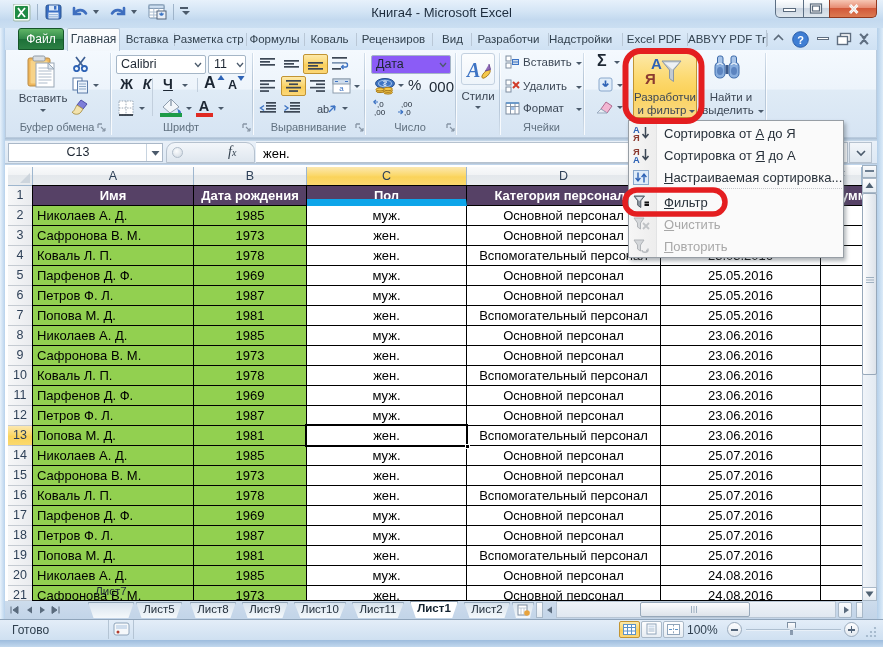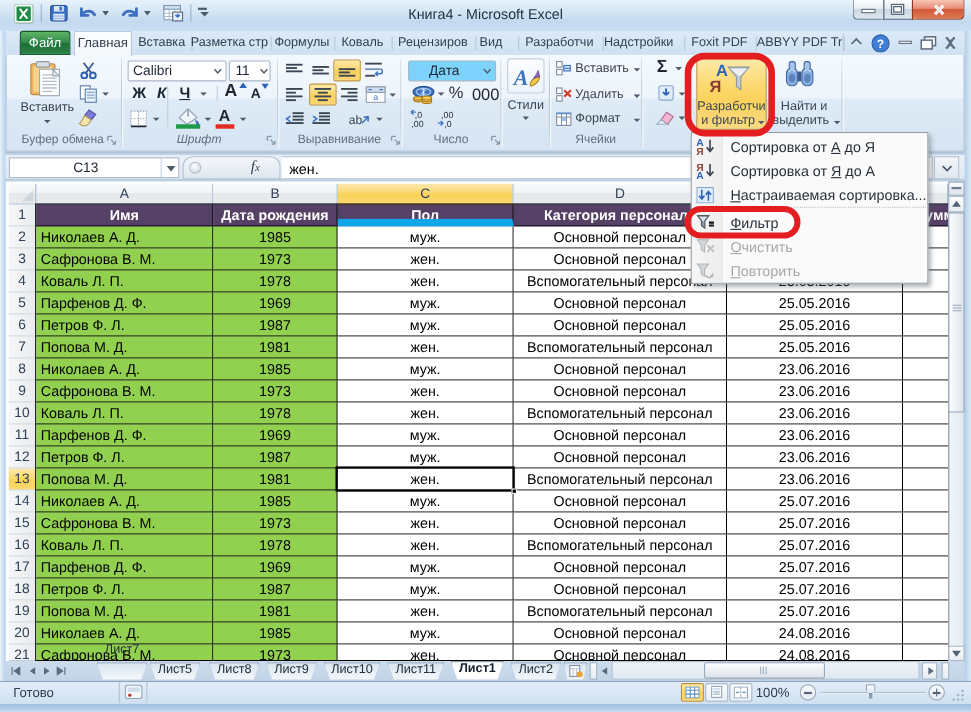--- a/index.html
+++ b/index.html
@@ -71,27 +71,27 @@
 <div class="abs" style="left:122px;top:29px;width:50px;height:21px;color:#33424f;font-size:11.5px;text-align:center;line-height:20px;">Вставка</div>
 <div class="abs" style="left:174px;top:33px;width:1px;height:13px;background:#b9c7d6;"></div>
 <div class="abs" style="left:173px;top:29px;width:71px;height:21px;color:#33424f;font-size:11.5px;text-align:center;line-height:20px;">Разметка стр</div>
 <div class="abs" style="left:246px;top:33px;width:1px;height:13px;background:#b9c7d6;"></div>
 <div class="abs" style="left:247px;top:29px;width:55px;height:21px;color:#33424f;font-size:11.5px;text-align:center;line-height:20px;">Формулы</div>
 <div class="abs" style="left:304px;top:33px;width:1px;height:13px;background:#b9c7d6;"></div>
 <div class="abs" style="left:305px;top:29px;width:49px;height:21px;color:#33424f;font-size:11.5px;text-align:center;line-height:20px;">Коваль</div>
 <div class="abs" style="left:356px;top:33px;width:1px;height:13px;background:#b9c7d6;"></div>
 <div class="abs" style="left:357px;top:29px;width:73px;height:21px;color:#33424f;font-size:11.5px;text-align:center;line-height:20px;">Рецензиров</div>
 <div class="abs" style="left:432px;top:33px;width:1px;height:13px;background:#b9c7d6;"></div>
-<div class="abs" style="left:436px;top:29px;width:33px;height:21px;color:#33424f;font-size:11.5px;text-align:left;line-height:20px;">Вид</div>
+<div class="abs" style="left:436px;top:29px;width:33px;height:21px;color:#33424f;font-size:11.5px;text-align:center;line-height:20px;">Вид</div>
 <div class="abs" style="left:471px;top:33px;width:1px;height:13px;background:#b9c7d6;"></div>
 <div class="abs" style="left:471px;top:29px;width:75px;height:21px;color:#33424f;font-size:11.5px;text-align:center;line-height:20px;">Разработчи</div>
 <div class="abs" style="left:548px;top:33px;width:1px;height:13px;background:#b9c7d6;"></div>
 <div class="abs" style="left:549px;top:29px;width:71px;height:21px;color:#33424f;font-size:11.5px;text-align:left;line-height:20px;">Надстройки</div>
 <div class="abs" style="left:622px;top:33px;width:1px;height:13px;background:#b9c7d6;"></div>
-<div class="abs" style="left:623px;top:29px;width:62px;height:21px;color:#33424f;font-size:11.5px;text-align:center;line-height:20px;">Foxit PDF</div>
+<div class="abs" style="left:623px;top:29px;width:62px;height:21px;color:#33424f;font-size:11.5px;text-align:center;line-height:20px;">Excel PDF</div>
 <div class="abs" style="left:687px;top:33px;width:1px;height:13px;background:#b9c7d6;"></div>
 <div class="abs" style="left:688px;top:29px;width:77px;height:21px;color:#33424f;font-size:11.5px;text-align:center;line-height:20px;">ABBYY PDF Tr</div>
 <div class="abs" style="left:767px;top:33px;width:1px;height:13px;background:#b9c7d6;"></div>
 <div class="abs" style="left:766px;top:30px;width:1px;height:17px;background:#b9c7d6;"></div>
 <svg class="abs" style="left:772px;top:33px" width="13" height="11" viewBox="0 0 13 11">
     <path d="M2 7 L6.5 2.5 L11 7" fill="none" stroke="#5c6a7a" stroke-width="1.6"></path>
   </svg>
 <svg class="abs" style="left:792px;top:31px" width="17" height="17" viewBox="0 0 17 17">
 <circle cx="8.5" cy="8.5" r="7.8" fill="#3f7ed4" stroke="#2c5ea8"></circle>
 <text x="8.5" y="12.6" font-size="11" font-family="Liberation Sans" font-weight="bold" fill="#fff" text-anchor="middle">?</text>
@@ -166,21 +166,21 @@
 <svg class="abs" style="left:158px;top:98px" width="26" height="19" viewBox="0 0 26 19">
 <path d="M5 9 L13 1 L21 9 L12 15 Z" fill="#f2f6fa" stroke="#8e9dad"></path>
 <path d="M13 2 L13 8" stroke="#8e9dad" stroke-width="1.4"></path>
 <path d="M19 10 C20 12 23 12 23 14.5 C23 16 21.7 17 20.8 16.2 C19.8 15.5 20.5 13 19 10 Z" fill="#3e74c4"></path>
 </svg>
 <div class="abs" style="left:160px;top:113px;width:22px;height:4px;background:#1d9b48;"></div>
 <div class="abs" style="left:186px;top:107px;width:0;height:0;border-left:3px solid transparent;border-right:3px solid transparent;border-top:3.6px solid #4b5a6b;"></div>
 <div class="abs" style="left:195px;top:98px;width:18px;font-size:14.5px;font-weight:bold;color:#1d2733;text-align:center;">А</div>
 <div class="abs" style="left:196px;top:113px;width:17px;height:4px;background:#e02a22;"></div>
 <div class="abs" style="left:218px;top:107px;width:0;height:0;border-left:3px solid transparent;border-right:3px solid transparent;border-top:3.6px solid #4b5a6b;"></div>
-<div class="abs" style="left:111px;top:121px;width:140px;text-align:center;font-size:11px;color:#60707f;font-style:italic;">Шрифт</div>
+<div class="abs" style="left:111px;top:121px;width:140px;text-align:center;font-size:11px;color:#60707f;">Шрифт</div>
 <svg class="abs" style="left:242px;top:123px" width="10" height="10" viewBox="0 0 10 10">
     <path d="M1 1 H5 M1 1 V5" stroke="#8795a5" stroke-width="1.3" fill="none"></path>
     <path d="M4 4 L8 8 M8 8 v-3 M8 8 h-3" stroke="#8795a5" stroke-width="1.1" fill="none"></path>
   </svg>
 <div class="abs" style="left:252px;top:53px;width:1px;height:82px;background:linear-gradient(180deg,#d4e0ec,#b9c9da 30%,#b9c9da 70%,#d4e0ec);"></div>
 <div class="abs" style="left:253px;top:53px;width:1px;height:82px;background:rgba(255,255,255,.8);"></div>
 <div class="abs" style="left:303px;top:54px;width:25px;height:20px;background:linear-gradient(180deg,#fde9a9,#fbd772 45%,#fbcf5a 55%,#fbd778);border:1px solid #c29433;border-radius:2px;"></div>
 <svg class="abs" style="left:259px;top:55px" width="17" height="17" viewBox="0 0 17 17">
     <rect x="1" y="3" width="15" height="1.7" fill="#3c4755"></rect>
     <rect x="1" y="6" width="10" height="1.7" fill="#3c4755"></rect>
@@ -247,21 +247,21 @@
 <path d="M13 13 L19 7 M19 7 l-4.5 0.5 M19 7 l-0.5 4.5" stroke="#3e74c4" stroke-width="1.4" fill="none"></path>
 </svg>
 <div class="abs" style="left:342px;top:107px;width:0;height:0;border-left:3px solid transparent;border-right:3px solid transparent;border-top:3.6px solid #4b5a6b;"></div>
 <div class="abs" style="left:253px;top:121px;width:111px;text-align:center;font-size:11px;color:#60707f;">Выравнивание</div>
 <svg class="abs" style="left:355px;top:123px" width="10" height="10" viewBox="0 0 10 10">
     <path d="M1 1 H5 M1 1 V5" stroke="#8795a5" stroke-width="1.3" fill="none"></path>
     <path d="M4 4 L8 8 M8 8 v-3 M8 8 h-3" stroke="#8795a5" stroke-width="1.1" fill="none"></path>
   </svg>
 <div class="abs" style="left:364px;top:53px;width:1px;height:82px;background:linear-gradient(180deg,#d4e0ec,#b9c9da 30%,#b9c9da 70%,#d4e0ec);"></div>
 <div class="abs" style="left:365px;top:53px;width:1px;height:82px;background:rgba(255,255,255,.8);"></div>
-<div class="abs" style="left:371px;top:55px;width:80px;height:19px;background:#7dd3fc;border:1px solid #a5b6c7;border-radius:2px;font-size:12.5px;color:#1d2733;padding:1px 18px;">Дата</div>
+<div class="abs" style="left:371px;top:55px;width:80px;height:19px;background:#8b5cf6;border:1px solid #a5b6c7;border-radius:2px;font-size:12.5px;color:#1d2733;padding:1px 4px;">Дата</div>
 <svg class="abs" style="left:439px;top:62px" width="8" height="6" viewBox="0 0 8 6">
     <path d="M1 1 L4 4.4 L7 1" fill="none" stroke="#4b5a6b" stroke-width="1.3"></path>
   </svg>
 <svg class="abs" style="left:374px;top:78px" width="22" height="17" viewBox="0 0 22 17">
 <ellipse cx="11" cy="5.5" rx="9.5" ry="5" fill="#3e74c4" stroke="#28508c"></ellipse>
 <ellipse cx="11" cy="5.5" rx="6.5" ry="3.2" fill="none" stroke="#9fc0e8" stroke-width="1.1"></ellipse>
 <path d="M11 3 v5 M9.3 4 c0-1.5 3.4-1.5 3.4 0 c0 1.7-3.4 1-3.4 2.6 c0 1.5 3.4 1.5 3.4 0" stroke="#dce9f8" stroke-width="0.9" fill="none"></path>
 <g fill="#f5c84c" stroke="#a97d1e">
 <ellipse cx="6" cy="13" rx="4" ry="1.6"></ellipse>
       <ellipse cx="6" cy="11.4" rx="4" ry="1.6"></ellipse>

